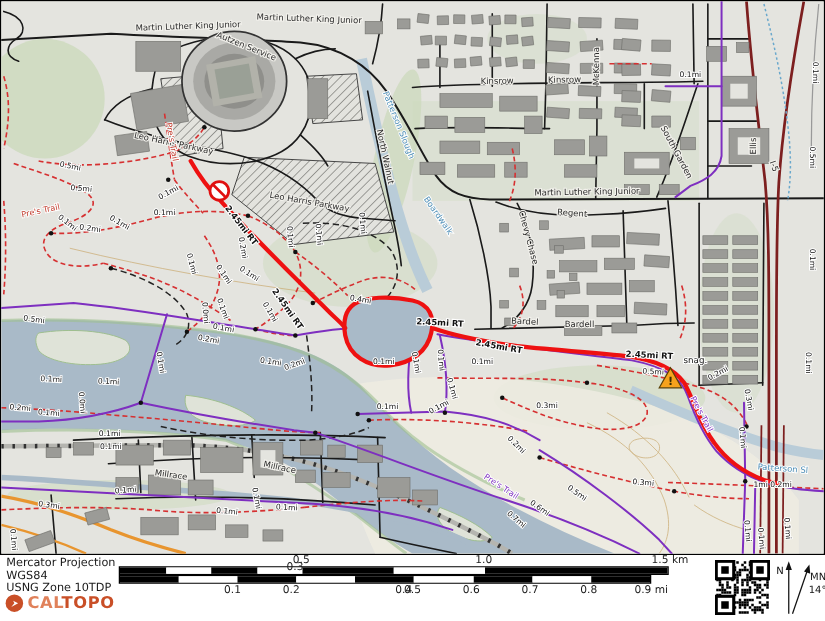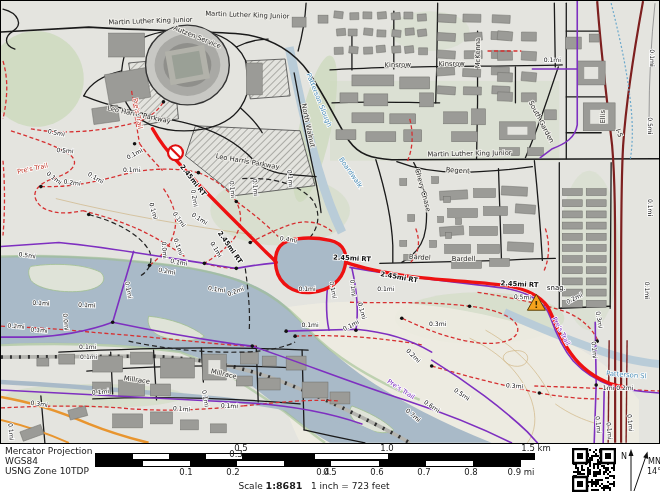--- a/index.html
+++ b/index.html
@@ -507,20 +507,27 @@
           <text transform="translate(557 290) rotate(0)" class="marker-lbl">snag.</text>
         </g>
     </svg>
   </div>
 
   <div id="footer">
     <div class="fline" style="top:2px">Mercator Projection</div>
     <div class="fline" style="top:12px">WGS84</div>
     <div class="fline" style="top:22px">USNG Zone 10TDP</div>
 
+    <div id="logo">
+      <svg width="15" height="15" viewBox="0 0 15 15">
+        <circle cx="7.5" cy="7.5" r="7" fill="#c94f27"></circle>
+        <polygon points="5,10.5 10.5,7.5 6.5,5.5 7.5,7.5" fill="#fff"></polygon>
+      </svg>
+      <span><span class="cal">C<span style="color:#e0815a">A</span>L</span><span class="topo">TOPO</span></span>
+    </div>
 
     <div id="km-ticks">
         <div class="tick" style="left: 241px; top: -1px;">0.5</div>
         <div class="tick" style="left: 387px; top: -1px;">1.0</div>
         <div class="tick" style="left: 536px; top: -1px; text-align: center;">1.5 km</div>
       </div>
     <div id="km-bar" class="bar" style="left:95px;top:9px;width:438px">
         <div class="segB" style="width: 36.5px;"></div>
         <div class="segW" style="width: 36.5px;"></div>
         <div class="segB" style="width: 36.5px;"></div>
@@ -545,24 +552,20 @@
         <div class="tick" style="left: 189px; top: 23px; margin-left: 44px;">0.2</div>
         <div class="tick" style="left: 236px; top: 5px; text-align: right;">0.3</div>
         <div class="tick" style="left: 283px; top: 23px; margin-left: 40px;">0.4</div>
         <div class="tick" style="left: 330px; top: 23px;">0.5</div>
         <div class="tick" style="left: 377px; top: 23px; text-align: right;">0.6</div>
         <div class="tick" style="left: 424px; top: 23px;">0.7</div>
         <div class="tick" style="left: 471px; top: 23px;">0.8</div>
         <div class="tick" style="left: 521px; top: 23px;">0.9 mi</div>
       </div>
 
-    <div id="scaletext">
-      <span>Scale</span> <b>1:8681</b>
-      &nbsp;&nbsp;<span>1 inch = 723 feet</span>
-    </div>
 
     <div id="qrbox">
       <svg id="qr-svg" width="44" height="44" viewBox="0 0 44 44">
           <rect width="44" height="44" fill="#fff"></rect>
           <rect x="17" y="1" width="2" height="2" fill="#000"></rect>
           <rect x="23" y="1" width="2" height="2" fill="#000"></rect>
           <rect x="27" y="1" width="2" height="2" fill="#000"></rect>
           <rect x="21" y="3" width="2" height="2" fill="#000"></rect>
           <rect x="27" y="3" width="2" height="2" fill="#000"></rect>
           <rect x="15" y="5" width="2" height="2" fill="#000"></rect>

